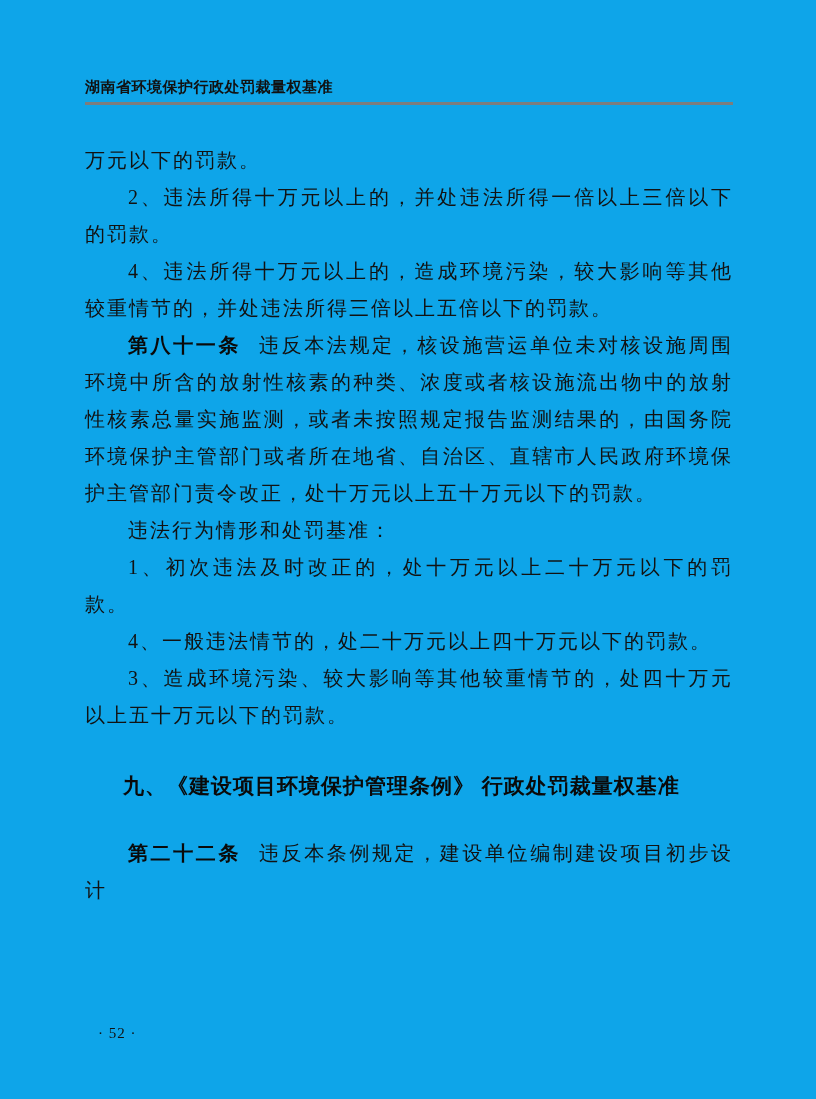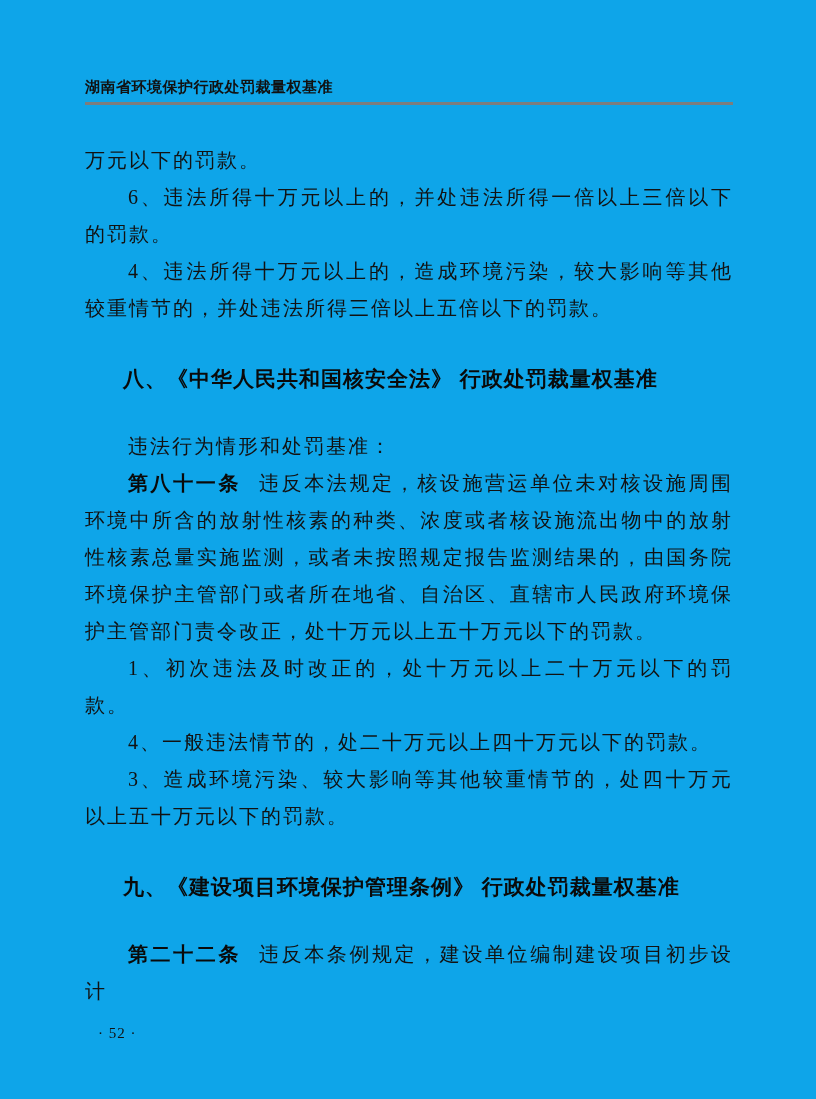--- a/index.html
+++ b/index.html
@@ -92,32 +92,31 @@
 
   <div class="page-header">
     <div class="header-title">湖南省环境保护行政处罚裁量权基准</div>
     <div class="header-rule"></div>
   </div>
 
   <div class="content">
 
     <p class="para cont">万元以下的罚款。</p>
 
-    <p class="para">6、违法所得十万元以上的，并处违法所得一倍以上三倍以下的罚款。</p>
+    <p class="para">2、违法所得十万元以上的，并处违法所得一倍以上三倍以下的罚款。</p>
 
 
     <p class="para">4、违法所得十万元以上的，造成环境污染，较大影响等其他较重情节的，并处违法所得三倍以上五倍以下的罚款。</p>
 
-    <h2 class="section-heading">八、《中华人民共和国核安全法》 行政处罚裁量权基准</h2>
-
-    <p class="para">违法行为情形和处罚基准：</p>
 
     <p class="para">
       <span class="article-lead">第八十一条</span><span>违反本法规定，核设施营运单位未对核设施周围环境中所含的放射性核素的种类、浓度或者核设施流出物中的放射性核素总量实施监测，或者未按照规定报告监测结果的，由国务院环境保护主管部门或者所在地省、自治区、直辖市人民政府环境保护主管部门责令改正，处十万元以上五十万元以下的罚款。</span>
     </p>
+
+    <p class="para">违法行为情形和处罚基准：</p>
 
     <p class="para">1、初次违法及时改正的，处十万元以上二十万元以下的罚款。</p>
 
     <p class="para">4、一般违法情节的，处二十万元以上四十万元以下的罚款。</p>
 
     <p class="para">3、造成环境污染、较大影响等其他较重情节的，处四十万元以上五十万元以下的罚款。</p>
 
     <h2 class="section-heading">九、《建设项目环境保护管理条例》 行政处罚裁量权基准</h2>
 
     <p class="para">

